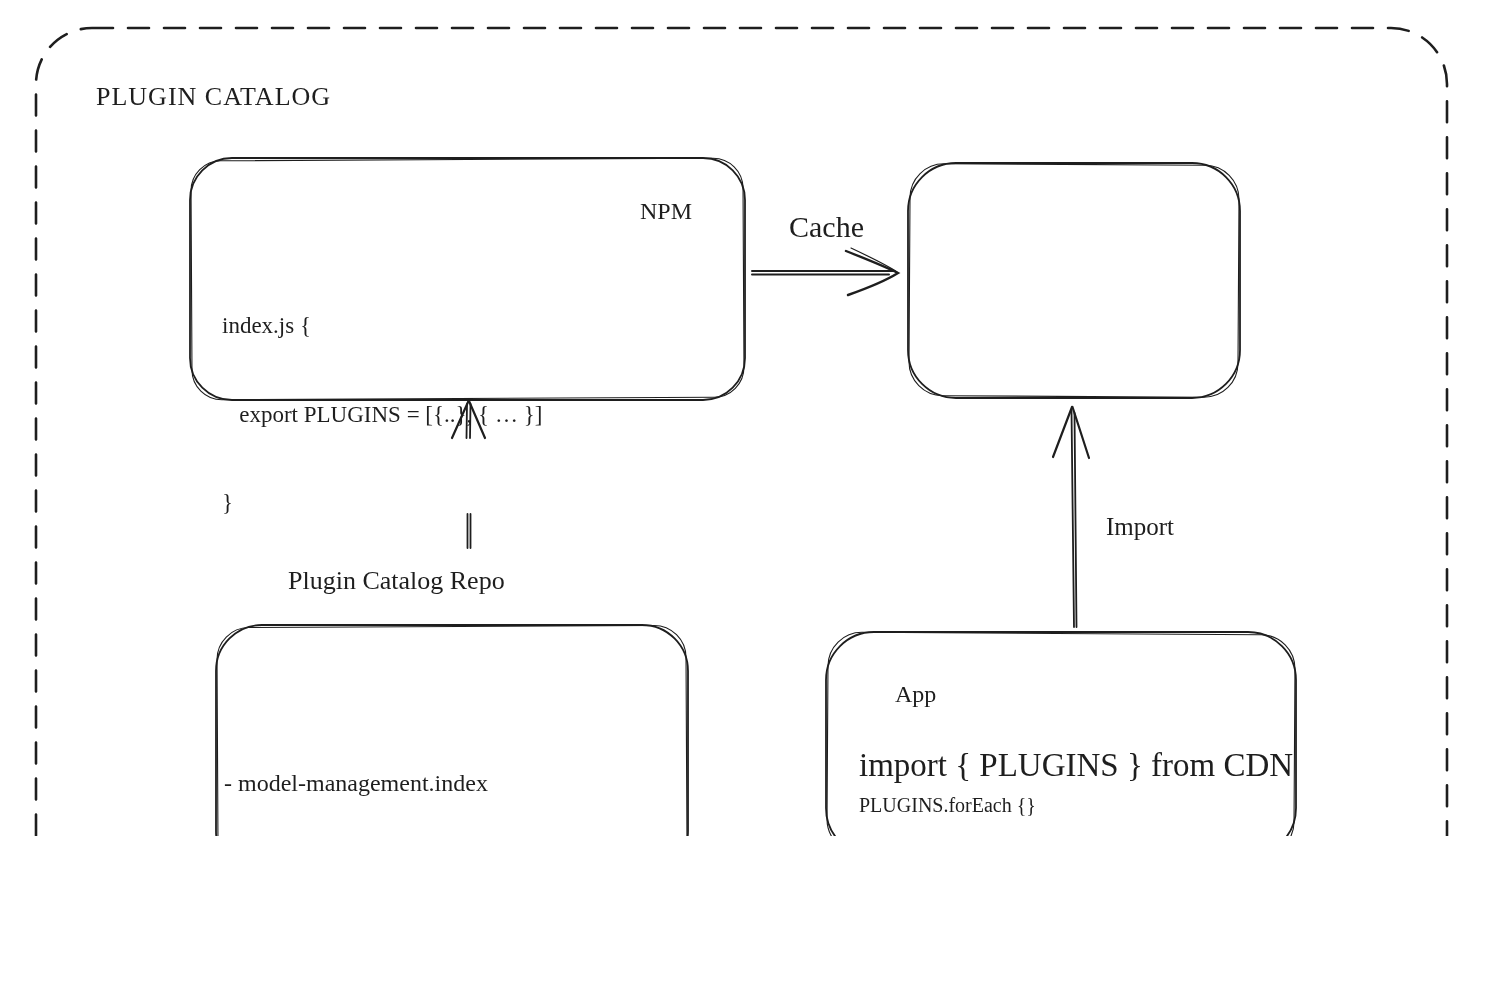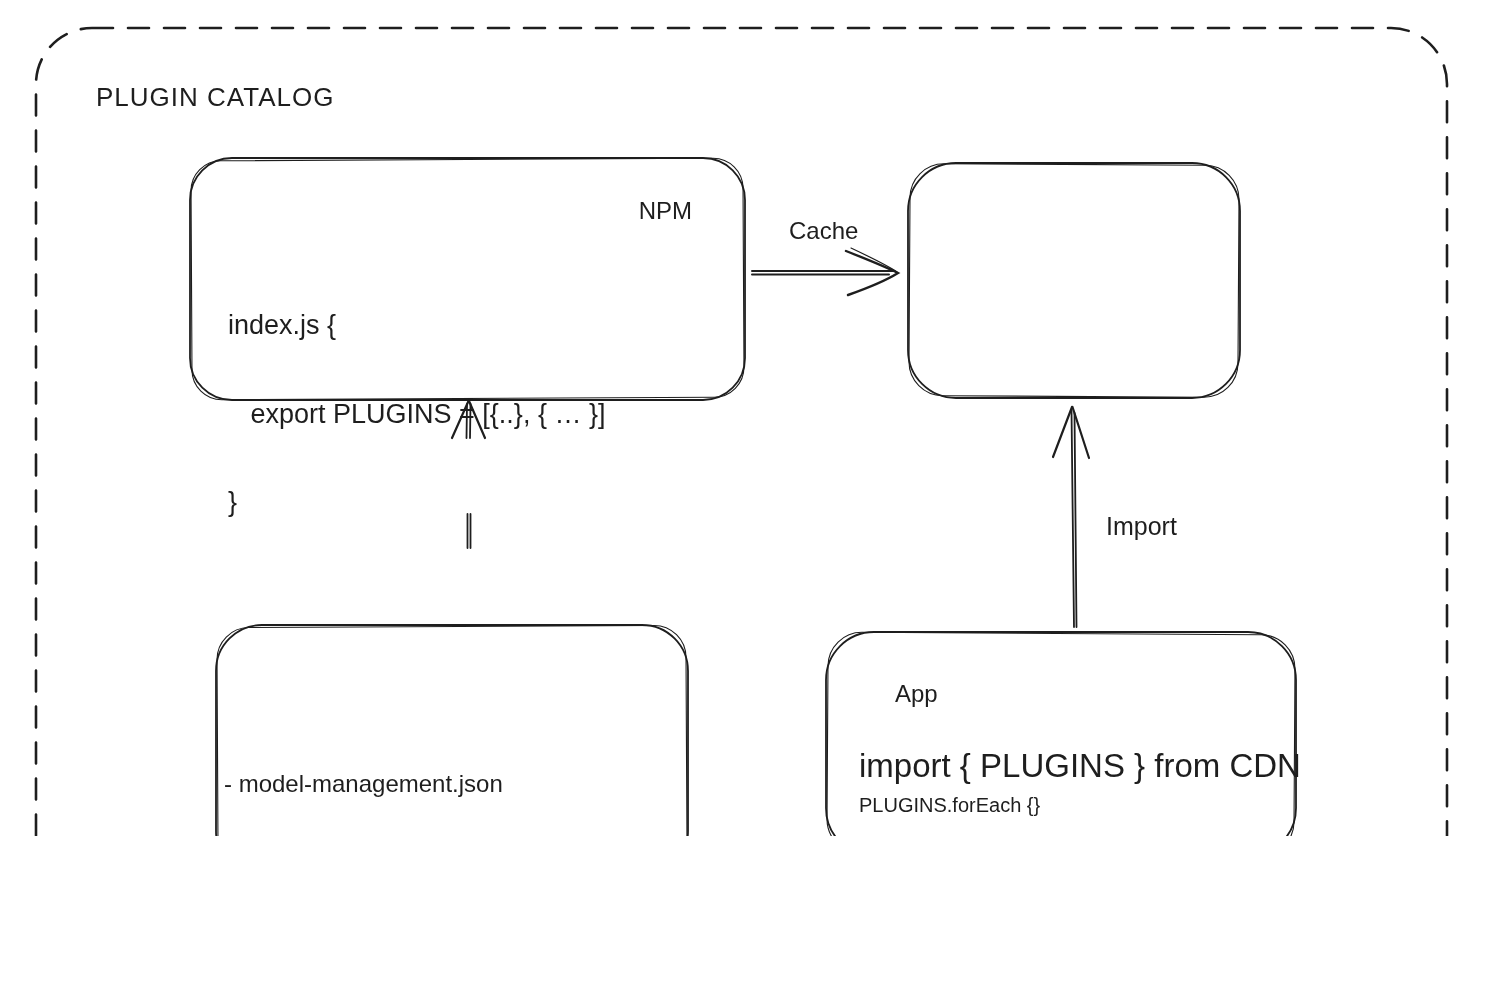--- a/index.html
+++ b/index.html
@@ -5,41 +5,41 @@
   html, body {
     margin: 0;
     padding: 0;
     background: #ffffff;
   }
   .canvas {
     position: relative;
     width: 1506px;
     height: 836px;
     background: #ffffff;
-    font-family: Liberation Sans, sans-serif;
+    font-family: Liberation Serif, serif;
     color: #1e1e1e;
     overflow: hidden;
   }
   .shapes {
     position: absolute;
     left: 0;
     top: 0;
     width: 1506px;
     height: 1002px;
   }
   .txt {
     position: absolute;
     white-space: pre;
     color: #1e1e1e;
     line-height: 1.25;
   }
   .frame-title   { left: 96px;  top: 81px;  font-size: 26px; letter-spacing: 1px; }
   .npm-title     { left: 190px; top: 196px; width: 478px; text-align: right; font-size: 24px; margin-left: 24px; }
-  .npm-code      { left: 228px; top: 252px; font-size: 27px; line-height: 29.5px; }
-  .cache-label   { left: 789px; top: 216px; font-size: 24px; }
+  .npm-code      { left: 222px; top: 252px; font-size: 23px; line-height: 29.5px; }
+  .cache-label   { left: 789px; top: 208px; font-size: 30px; }
   .cdn-label     { left: 908px; top: 259px; width: 332px; text-align: center; font-size: 24px; }
   .build-label   { left: 338px; top: 446px; width: 260px; text-align: center; font-size: 24px; line-height: 31px; }
   .repo-title    { left: 288px; top: 565px; font-size: 26px; }
   .repo-files    { left: 224px; top: 705px; font-size: 24px; line-height: 31.5px; }
   .app-title     { left: 895px; top: 679px; font-size: 24px; }
   .app-code-1    { left: 859px; top: 745px; font-size: 33px; }
   .app-code-2    { left: 859px; top: 793px; font-size: 20px; }
   .import-label  { left: 1106px; top: 511px; font-size: 25px; }
   .code-line { white-space: pre; }
 </style>
@@ -103,22 +103,23 @@
   <div class="txt npm-code">
     <div class="code-line">index.js {</div>
     <div class="code-line">   export PLUGINS = [{..}, { … }]</div>
     <div class="code-line">}</div>
   </div>
 
   <div class="txt cache-label">Cache</div>
 
 
 
+  <div class="txt repo-title">Plugin Catalog Repo</div>
   <div class="txt repo-files">
-    <div class="code-line">- model-management.json</div>
+    <div class="code-line">- model-management.index</div>
     <div class="code-line">...</div>
   </div>
 
   <div class="txt app-title">App</div>
   <div class="txt app-code-1">import { PLUGINS } from CDN</div>
   <div class="txt app-code-2">PLUGINS.forEach {}</div>
 
   <div class="txt import-label">Import</div>
 
 </div>

